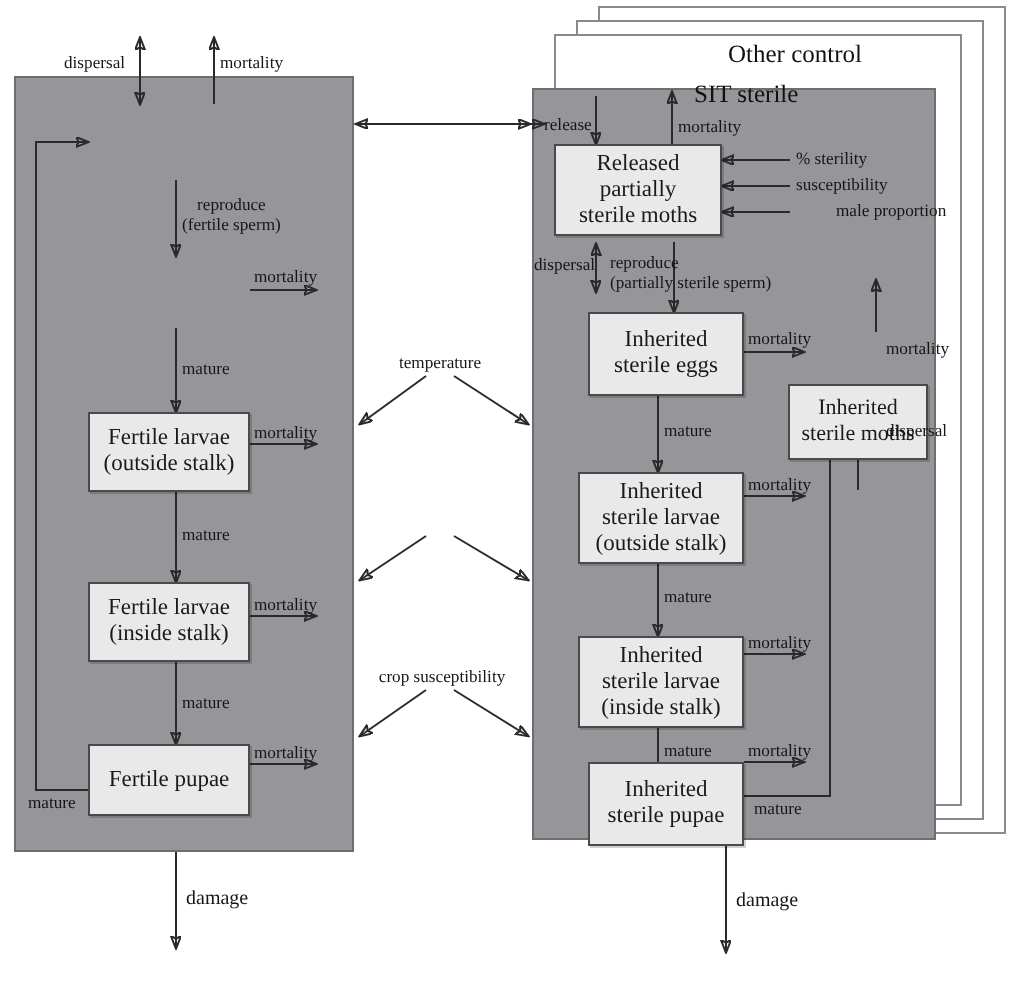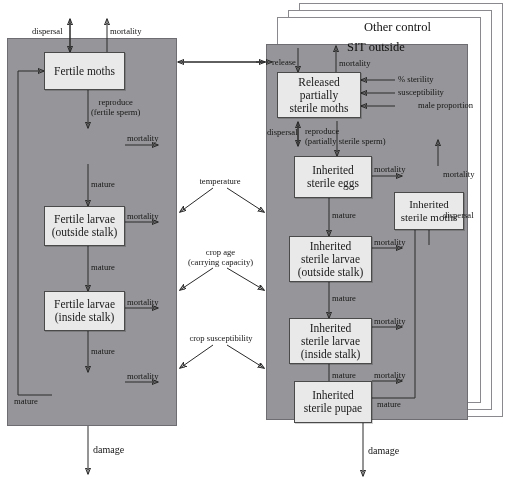--- a/index.html
+++ b/index.html
@@ -24,21 +24,21 @@
   <div class="whitebox" style="left:299px;top:3px;width:204px;height:414px;"></div>
   <div class="whitebox" style="left:288px;top:10px;width:204px;height:400px;"></div>
   <div class="whitebox" style="left:277px;top:17px;width:204px;height:386px;"></div>
 
   <div class="title" style="left:364px;top:20px;">Other control</div>
 
   <div class="panel" style="left:7px;top:38px;width:170px;height:388px;"></div>
 
   <div class="panel" style="left:266px;top:44px;width:202px;height:376px;"></div>
 
-  <div class="title" style="left:347px;top:40px;">SIT outside</div>
+  <div class="title" style="left:347px;top:40px;">SIT sterile</div>
 
   <svg class="edges" viewBox="0 0 510 492">
     <defs>
       <marker id="ah" markerWidth="7" markerHeight="7" refX="6.2" refY="2.6" orient="auto" markerUnits="userSpaceOnUse">
         <path d="M0,0 L6.6,2.6 L0,5.2 L1.6,2.6 z" fill="#2a2a2a" stroke="none"></path>
       </marker>
     </defs>
 
     <line x1="70" y1="52" x2="70" y2="19" marker-end="url(#ah)"></line>
     <line x1="70" y1="19" x2="70" y2="52" marker-end="url(#ah)"></line>
@@ -110,43 +110,41 @@
 
     <line x1="429" y1="245" x2="429" y2="204" marker-end="url(#ah)"></line>
 
     <line x1="438" y1="166" x2="438" y2="140" marker-end="url(#ah)"></line>
 
     <line x1="438" y1="204" x2="438" y2="228" marker-end="url(#ah)"></line>
 
     <line x1="363" y1="420" x2="363" y2="476" marker-end="url(#ah)"></line>
   </svg>
 
-  <div class="node" style="left:44px;top:52px;width:81px;height:38px;">Fertile moths</div>
   <div class="node" style="left:44px;top:206px;width:81px;height:40px;white-space:pre-line;">Fertile larvae
 (outside stalk)</div>
   <div class="node" style="left:44px;top:291px;width:81px;height:40px;white-space:pre-line;">Fertile larvae
 (inside stalk)</div>
+  <div class="node" style="left:44px;top:372px;width:81px;height:36px;">Fertile pupae</div>
 
   <div class="lbl" style="left:32px;top:27px;">dispersal</div>
   <div class="lbl" style="left:110px;top:27px;">mortality</div>
   <div class="lbl c" style="left:91px;top:98px;">reproduce
 (fertile sperm)</div>
   <div class="lbl" style="left:127px;top:134px;">mortality</div>
   <div class="lbl" style="left:91px;top:180px;">mature</div>
   <div class="lbl" style="left:127px;top:212px;">mortality</div>
   <div class="lbl" style="left:91px;top:263px;">mature</div>
   <div class="lbl" style="left:127px;top:298px;">mortality</div>
   <div class="lbl" style="left:91px;top:347px;">mature</div>
   <div class="lbl" style="left:127px;top:372px;">mortality</div>
   <div class="lbl" style="left:14px;top:397px;">mature</div>
   <div class="lbl" style="left:93px;top:445px;font-size:10px;">damage</div>
 
   <div class="lbl c" style="left:180px;top:177px;width:80px;">temperature</div>
-  <div class="lbl c" style="left:173px;top:248px;width:95px;">crop age
-(carrying capacity)</div>
   <div class="lbl c" style="left:175px;top:334px;width:92px;">crop susceptibility</div>
 
   <div class="node" style="left:277px;top:72px;width:84px;height:46px;white-space:pre-line;">Released
 partially
 sterile moths</div>
   <div class="node" style="left:294px;top:156px;width:78px;height:42px;white-space:pre-line;">Inherited
 sterile eggs</div>
   <div class="node" style="left:394px;top:192px;width:70px;height:38px;white-space:pre-line;font-size:11px;">Inherited
 sterile moths</div>
   <div class="node" style="left:289px;top:236px;width:83px;height:46px;white-space:pre-line;">Inherited

